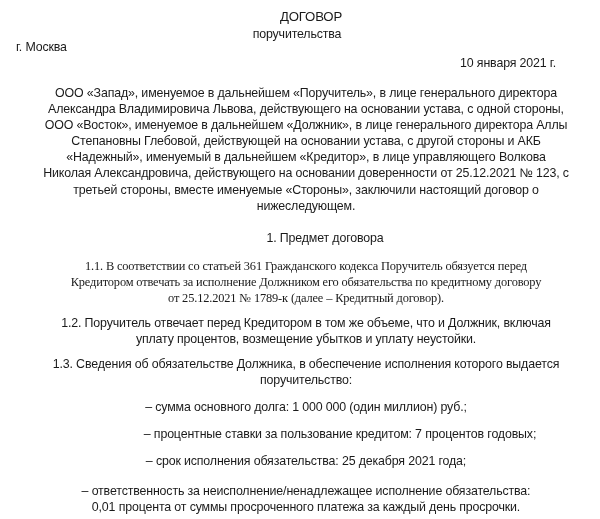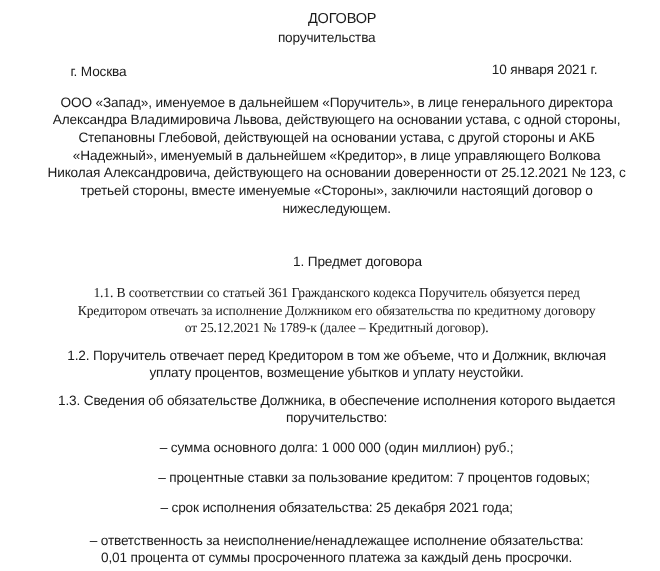--- a/index.html
+++ b/index.html
@@ -35,27 +35,26 @@
     .subtitle {
       position: absolute;
       left: 0; width: 594px;
       top: 26px;
       text-align: center;
       line-height: 16px;
     }
     .city {
       position: absolute;
       left: 16px;
-      top: 57px;
+      top: 39px;
       line-height: 16px;
-      margin-left: 48px;
     }
     .date {
       position: absolute;
-      right: 57px;
+      right: 44px;
       top: 55px;
       line-height: 16px;
     }
     .para {
       position: absolute;
       left: 16px;
       width: 580px;
       line-height: 16.1px;
       text-align: center;
     }
@@ -79,20 +78,21 @@
 
   <div class="title">ДОГОВОР</div>
   <div class="subtitle">поручительства</div>
 
   <div class="city">г. Москва</div>
   <div class="date">10 января 2021 г.</div>
 
   <div class="para" style="top:85px;">
     <span class="ln">ООО «Запад», именуемое в дальнейшем «Поручитель», в лице генерального директора</span>
     <span class="ln">Александра Владимировича Львова, действующего на основании устава, с одной стороны,</span>
+    <span class="ln">ООО «Восток», именуемое в дальнейшем «Должник», в лице генерального директора Аллы</span>
     <span class="ln">Степановны Глебовой, действующей на основании устава, с другой стороны  и АКБ</span>
     <span class="ln">«Надежный», именуемый в дальнейшем «Кредитор», в лице управляющего Волкова</span>
     <span class="ln">Николая Александровича, действующего на основании доверенности от 25.12.2021 № 123, с</span>
     <span class="ln">третьей стороны, вместе именуемые «Стороны», заключили настоящий договор о</span>
     <span class="ln">нижеследующем.</span>
   </div>
 
   <div class="section-heading">1. Предмет договора</div>
 
   <div class="para" style="top:258px;font-family:Liberation Serif, serif;">

